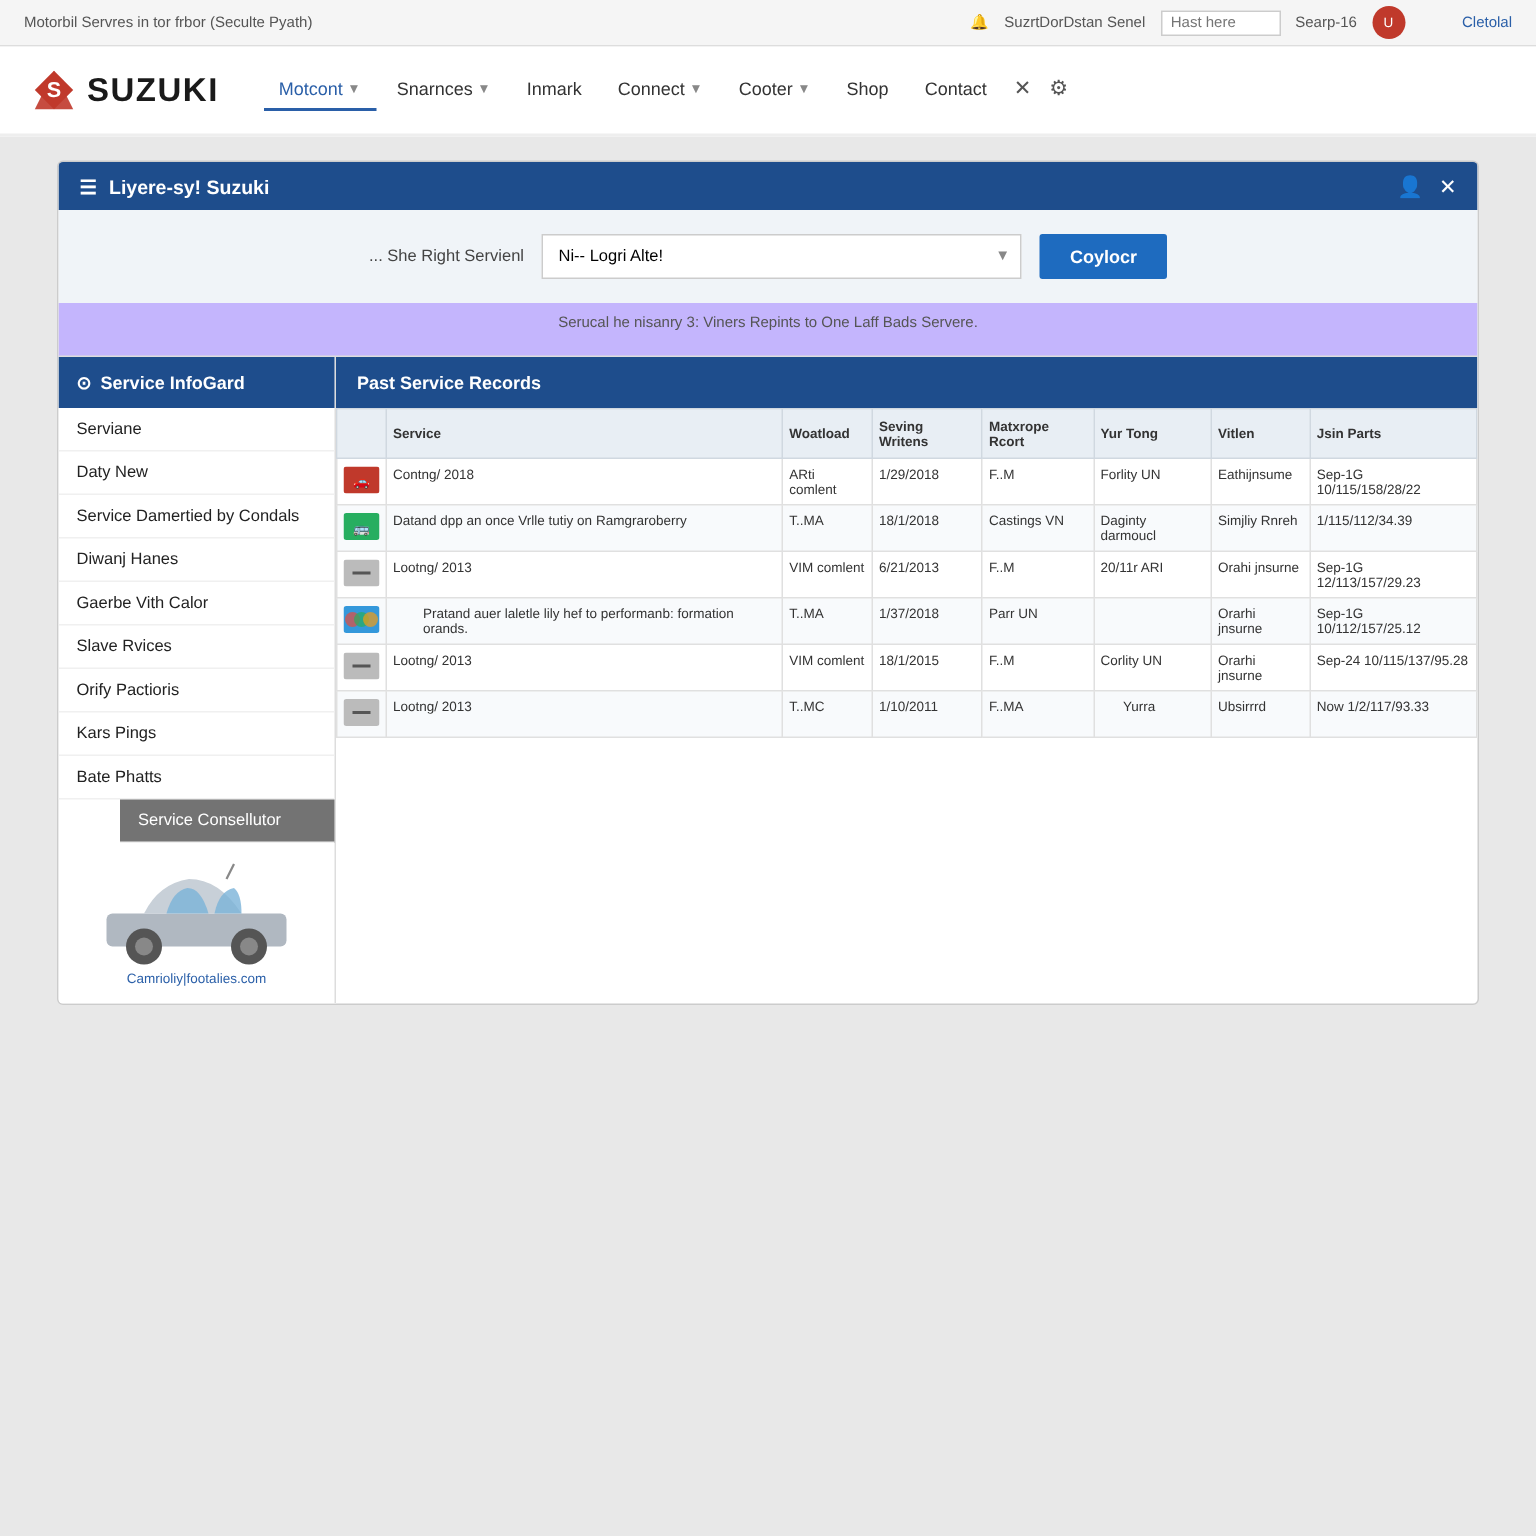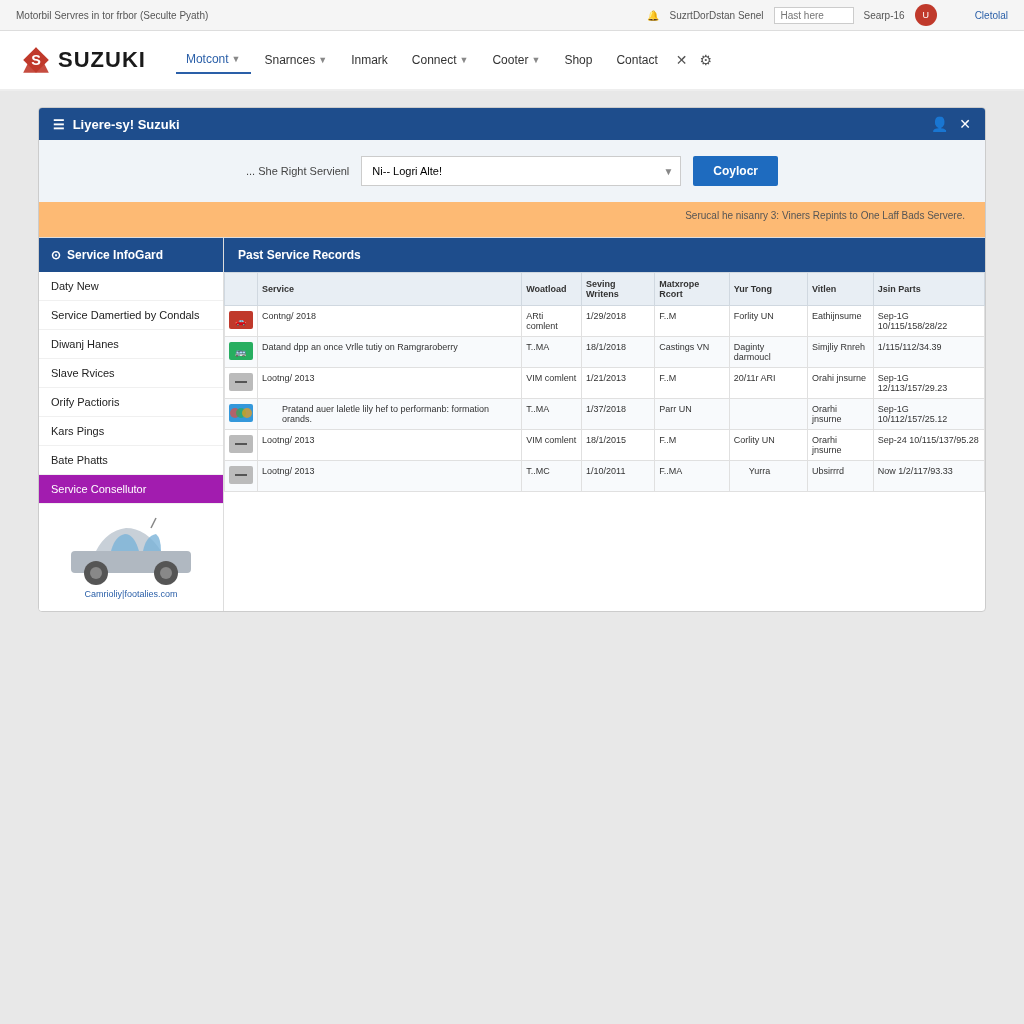--- a/index.html
+++ b/index.html
@@ -61,21 +61,21 @@
       display: flex; align-items: center; gap: 6px;
     }
     .suzuki-s {
       width: 32px; height: 32px;
     }
     .suzuki-text {
       font-size: 22px; font-weight: 900; color: #1a1a1a; letter-spacing: 1px;
     }
     .nav-items {
       display: flex;
-      align-items: center;
+      align-items: flex-start;
       gap: 4px;
       flex: 1;
     }
     .nav-item {
       padding: 6px 10px;
       font-size: 12px;
       color: #333;
       cursor: pointer;
       display: flex; align-items: center; gap: 3px;
       white-space: nowrap;
@@ -169,23 +169,23 @@
       border: none;
       padding: 8px 20px;
       font-size: 12px;
       font-weight: bold;
       cursor: pointer;
       border-radius: 2px;
       white-space: nowrap;
     }
 
     .service-note {
-      text-align: right;
+      text-align: center;
       padding: 8px 20px 16px;
-      background: #fdba74;
+      background: #c4b5fd;
       font-size: 10px; color: #555;
       border-bottom: 1px solid #ddd;
     }
 
     
     .bottom-section {
       display: flex;
       gap: 0;
     }
 
@@ -204,21 +204,21 @@
       font-weight: bold;
       display: flex; align-items: center; gap: 6px;
     }
     .sidebar-item {
       padding: 8px 12px;
       font-size: 11px;
       color: #222;
       cursor: pointer;
       border-bottom: 1px solid #f0f0f0;
     }
-    .sidebar-item.active { background: #a21caf; color: white; }
+    .sidebar-item.active { background: #737373; color: white; margin-left: 41px; }
     .sidebar-car {
       padding: 12px;
       text-align: center;
     }
     
     .car-link { font-size: 9px; color: #2a5fa8; cursor: pointer; }
 
     
     .table-section {
       flex: 1;
@@ -344,27 +344,33 @@
     </div>
 
     <div class="bottom-section">
 
       <div class="sidebar">
         <div class="sidebar-header">
           <span>⊙</span>
           <span>Service InfoGard</span>
         </div>
         <div class="sidebar-item">
+          <span>Serviane</span>
+        </div>
+        <div class="sidebar-item">
           <span>Daty New</span>
         </div>
         <div class="sidebar-item">
           <span>Service Damertied by Condals</span>
         </div>
         <div class="sidebar-item">
           <span>Diwanj Hanes</span>
+        </div>
+        <div class="sidebar-item">
+          <span>Gaerbe Vith Calor</span>
         </div>
         <div class="sidebar-item">
           <span>Slave Rvices</span>
         </div>
         <div class="sidebar-item">
           <span>Orify Pactioris</span>
         </div>
         <div class="sidebar-item">
           <span>Kars Pings</span>
         </div>
@@ -439,21 +445,21 @@
                 <td style="font-size: 9px;">Simjliy Rnreh</td>
                 <td style="font-size: 9px;">1/115/112/34.39</td>
               </tr>
               <tr>
                 <td><svg width="24" height="18" viewBox="0 0 24 18">
                     <rect width="24" height="18" rx="2" fill="#bbb"></rect>
                     <line x1="6" y1="9" x2="18" y2="9" stroke="#555" stroke-width="2"></line>
                   </svg></td>
                 <td style="font-size: 9px;">Lootng/ 2013</td>
                 <td style="font-size: 9px;">VIM comlent</td>
-                <td style="font-size: 9px;">1/21/2013</td>
+                <td style="font-size: 9px;">6/21/2013</td>
                 <td style="font-size: 9px;">F..M</td>
                 <td style="font-size: 9px;">20/11r ARI</td>
                 <td style="font-size: 9px;">Orahi jnsurne</td>
                 <td style="font-size: 9px;">Sep-1G
 12/113/157/29.23</td>
               </tr>
               <tr>
                 <td><svg width="24" height="18" viewBox="0 0 24 18">
                     <rect width="24" height="18" rx="2" fill="#3498db"></rect>
                     <circle cx="6" cy="9" r="5" fill="#e74c3c" opacity="0.7"></circle>

